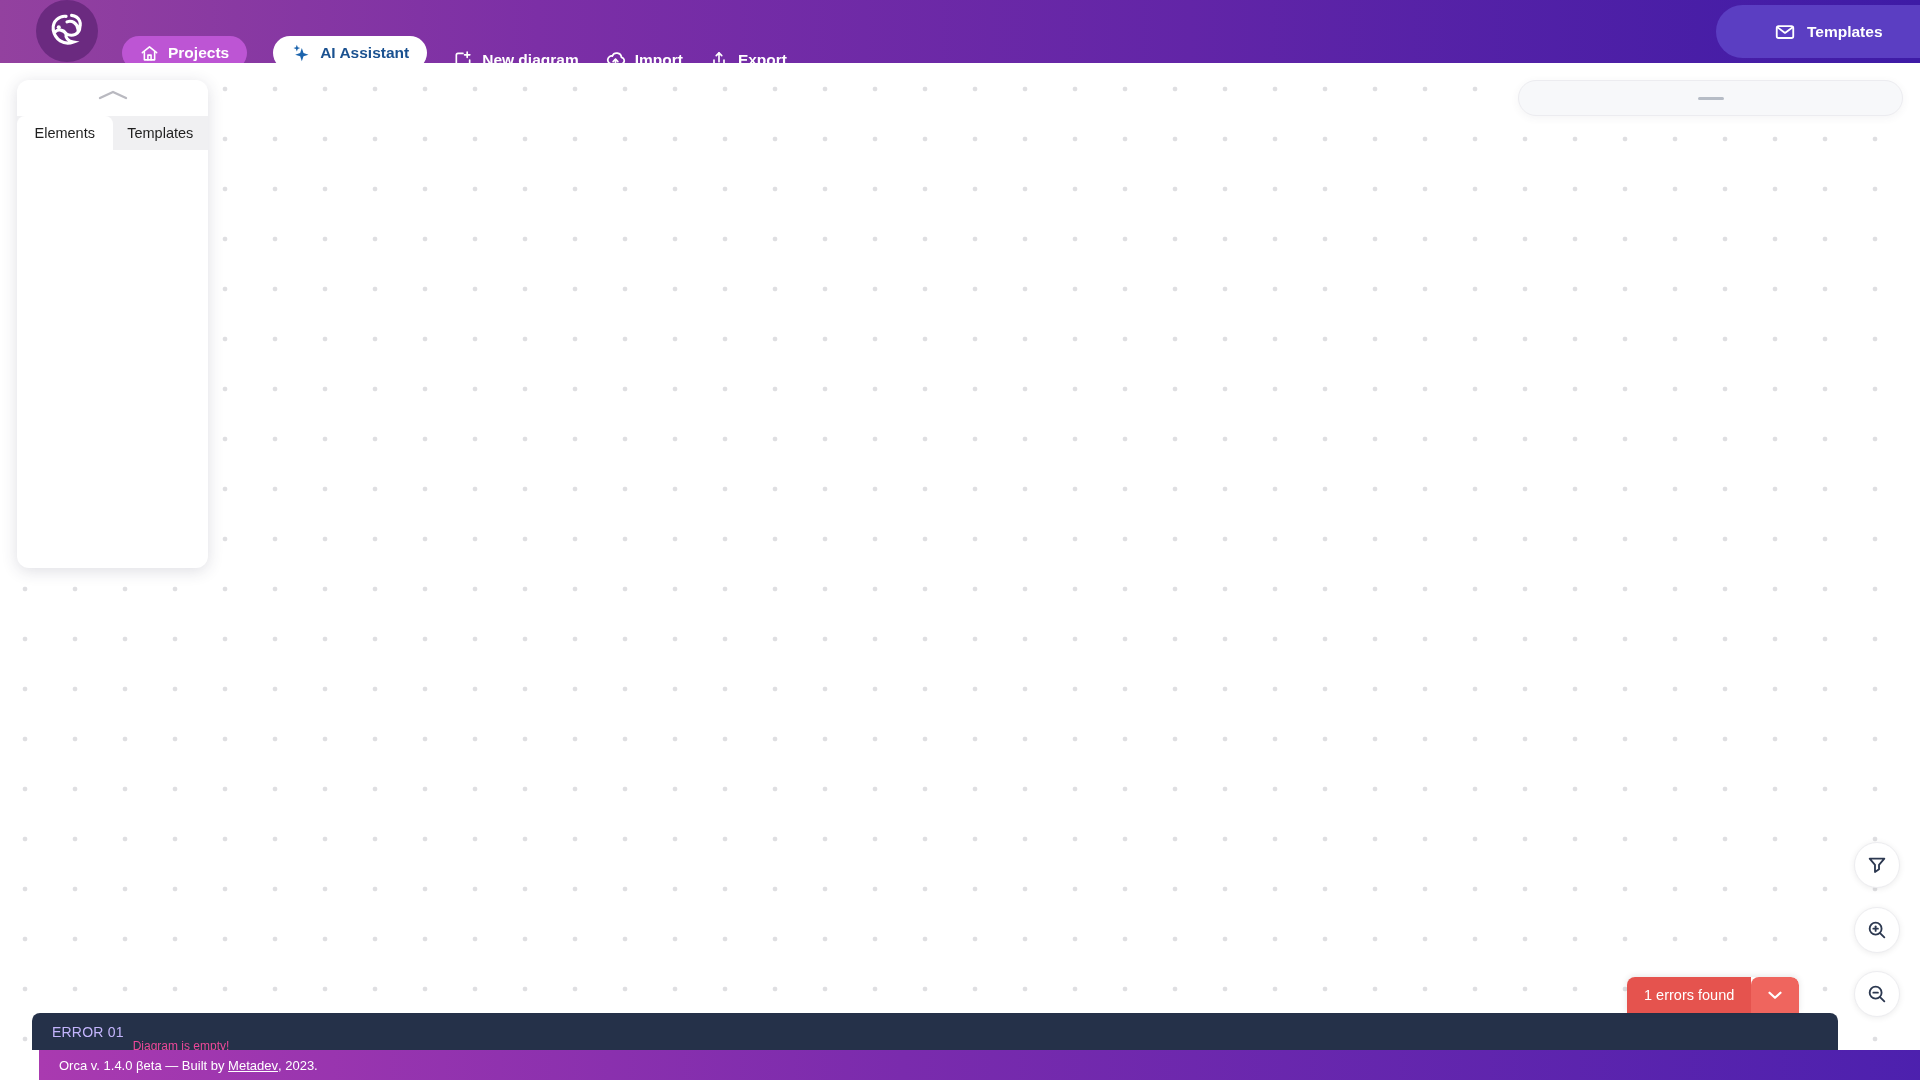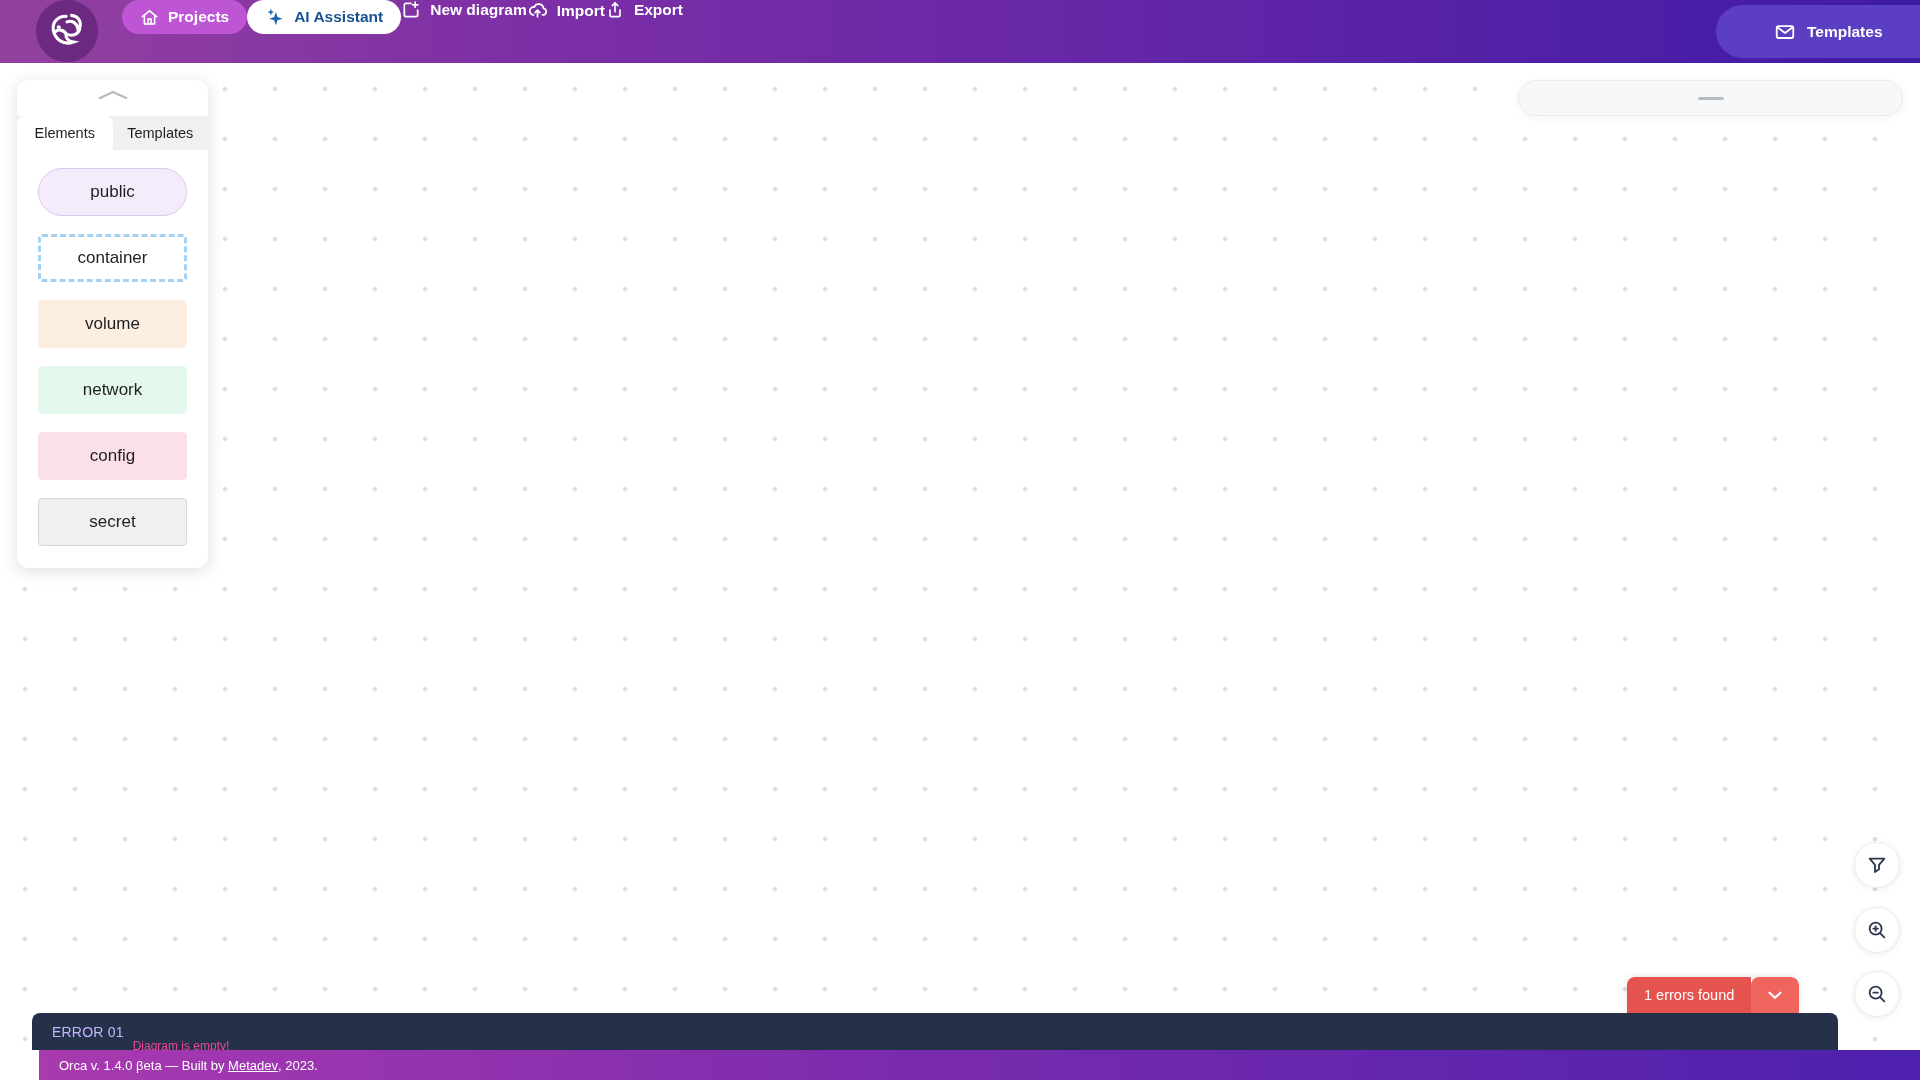--- a/index.html
+++ b/index.html
@@ -7,21 +7,21 @@
               font-family:"Liberation Sans", sans-serif; background:#fff; }
 
   
   .header { position:absolute; left:0; top:0; width:1920px; height:63px;
             background:linear-gradient(90deg,#93419f 0%,#7c2fa6 28%,#6225a7 62%,#3e1ba6 100%);
             overflow:hidden; z-index:30; }
   .logo-circle { position:absolute; left:36px; top:0px; width:62px; height:62px;
                  border-radius:50%; background:#6b2a80; display:flex; align-items:center;
                  justify-content:center; cursor:pointer; }
   .nav { position:absolute; left:122px; top:0; height:70px; display:flex;
-         align-items:flex-start; }
+         align-items:flex-end; gap:26px; }
   .pill { display:flex; align-items:center; gap:9px; height:34px; padding:0 18px;
           border-radius:18px; font-size:15.5px; font-weight:700; cursor:pointer; }
   .pill-projects { background:#bd55d4; color:#fff; }
   .pill-ai { background:#ffffff; color:#1a5190; }
   .nav-item { display:flex; align-items:center; gap:9px; color:#fff; font-size:15.5px;
               font-weight:700; cursor:pointer; }
   .feedback-pill { position:absolute; left:1716px; top:5px; width:260px; height:53px;
                    border-radius:28px; background:#5b3ec2; display:flex; align-items:center;
                    gap:11px; padding-left:58px; color:#fff; font-size:15.5px; font-weight:700;
                    cursor:pointer; }
@@ -172,28 +172,20 @@
     </svg>
   </div>
   <div class="tabbar">
     <div class="tab active">
       <span>Elements</span>
     </div>
     <div class="tab">
       <span>Templates</span>
     </div>
   </div>
-  <div class="el-list">
-    <div class="el-btn el-public">public</div>
-    <div class="el-btn el-container">container</div>
-    <div class="el-btn el-volume">volume</div>
-    <div class="el-btn el-network">network</div>
-    <div class="el-btn el-config">config</div>
-    <div class="el-btn el-secret">secret</div>
-  </div>
 </div>
 
 <div class="tr-bar">
   <div class="tr-dash"></div>
 </div>
 
 <div class="ctrl ctrl-filter">
   <svg width="22" height="22" viewBox="0 0 24 24" fill="none" stroke="currentColor" stroke-width="2" stroke-linejoin="round">
     <path d="M4 5 H20 L14.2 11.8 V16.6 L9.8 19.6 V11.8 Z"></path>
   </svg>

